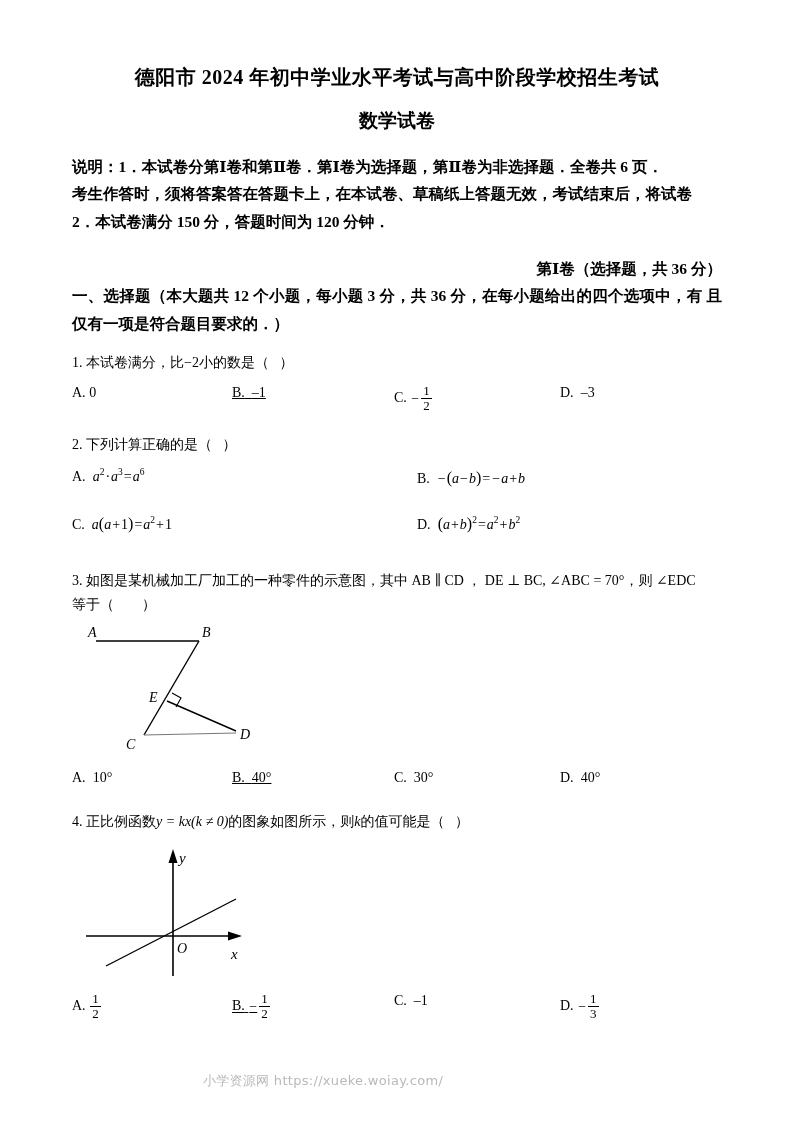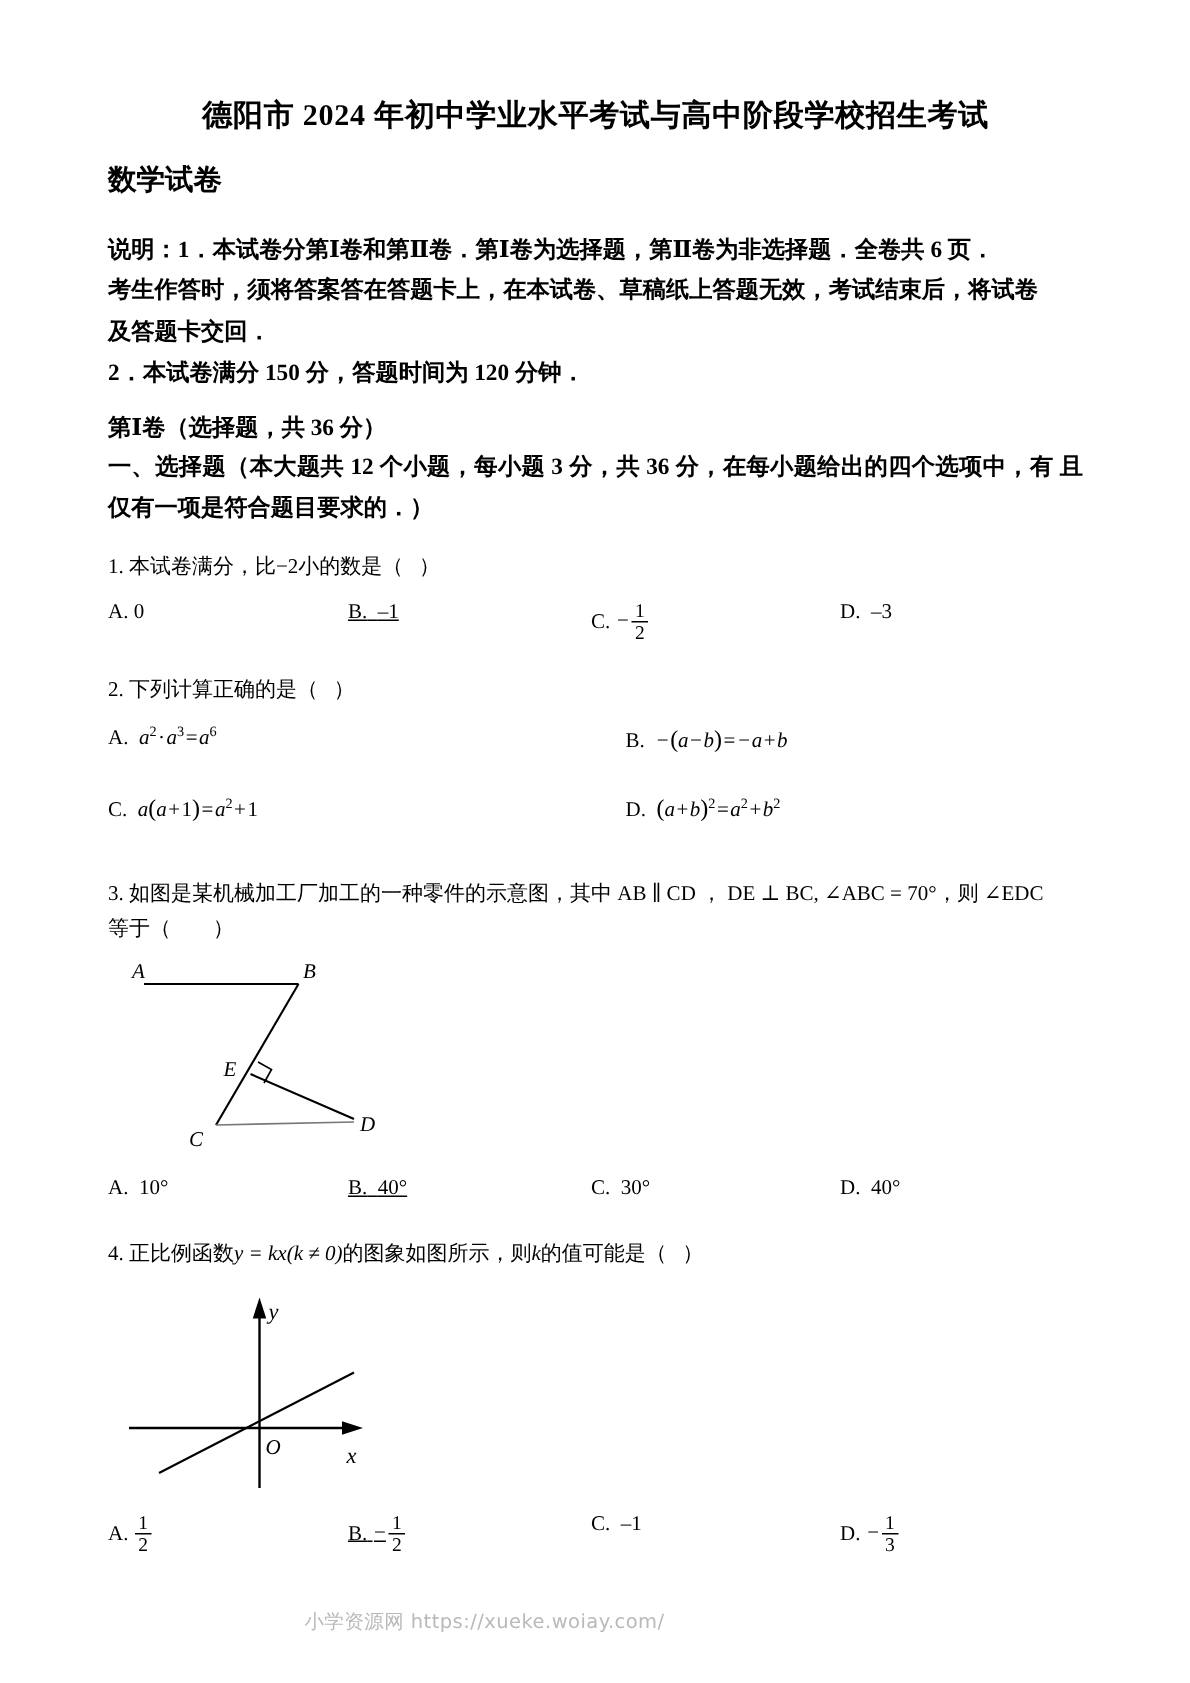--- a/index.html
+++ b/index.html
@@ -30,43 +30,43 @@
 
   
   .title-main {
     text-align: center;
     font-weight: bold;
     font-size: 20px;
     letter-spacing: 0.5px;
     line-height: 1.5;
   }
   .title-sub {
-    text-align: left;
+    text-align: center;
     font-weight: bold;
     font-size: 19px;
     margin-top: 16px;
     line-height: 1.4;
   }
 
   
   .instructions {
     margin-top: 18px;
     font-weight: bold;
     font-size: 15.5px;
     line-height: 1.78;
     text-align: justify;
   }
   .instr-line { display: block; }
 
   
   .paper-part {
-    text-align: left;
+    text-align: right;
     font-weight: bold;
     font-size: 15.5px;
-    margin-top: 12px;
+    margin-top: 24px;
   }
   .section-head {
     font-weight: bold;
     font-size: 15.5px;
     line-height: 1.78;
     margin-top: 2px;
     text-align: justify;
   }
 
   
@@ -169,21 +169,20 @@
 
 <div class="page">
   <div class="content">
 
     <div class="title-main">德阳市 2024 年初中学业水平考试与高中阶段学校招生考试</div>
     <div class="title-sub">数学试卷</div>
 
     <div class="instructions">
       <span class="instr-line">说明：1．本试卷分第Ⅰ卷和第Ⅱ卷．第Ⅰ卷为选择题，第Ⅱ卷为非选择题．全卷共 6 页．</span>
       <span class="instr-line">考生作答时，须将答案答在答题卡上，在本试卷、草稿纸上答题无效，考试结束后，将试卷</span>
-      <span class="instr-line">及答题卡交回．</span>
       <span class="instr-line">2．本试卷满分 150 分，答题时间为 120 分钟．</span>
     </div>
 
     <div class="paper-part">第Ⅰ卷（选择题，共 36 分）</div>
     <div class="section-head">
       <span>一、选择题（本大题共 12 个小题，每小题 3 分，共 36 分，在每小题给出的四个选项中，有</span>
       <span>且仅有一项是符合题目要求的．）</span>
     </div>
 
     <div class="question">

